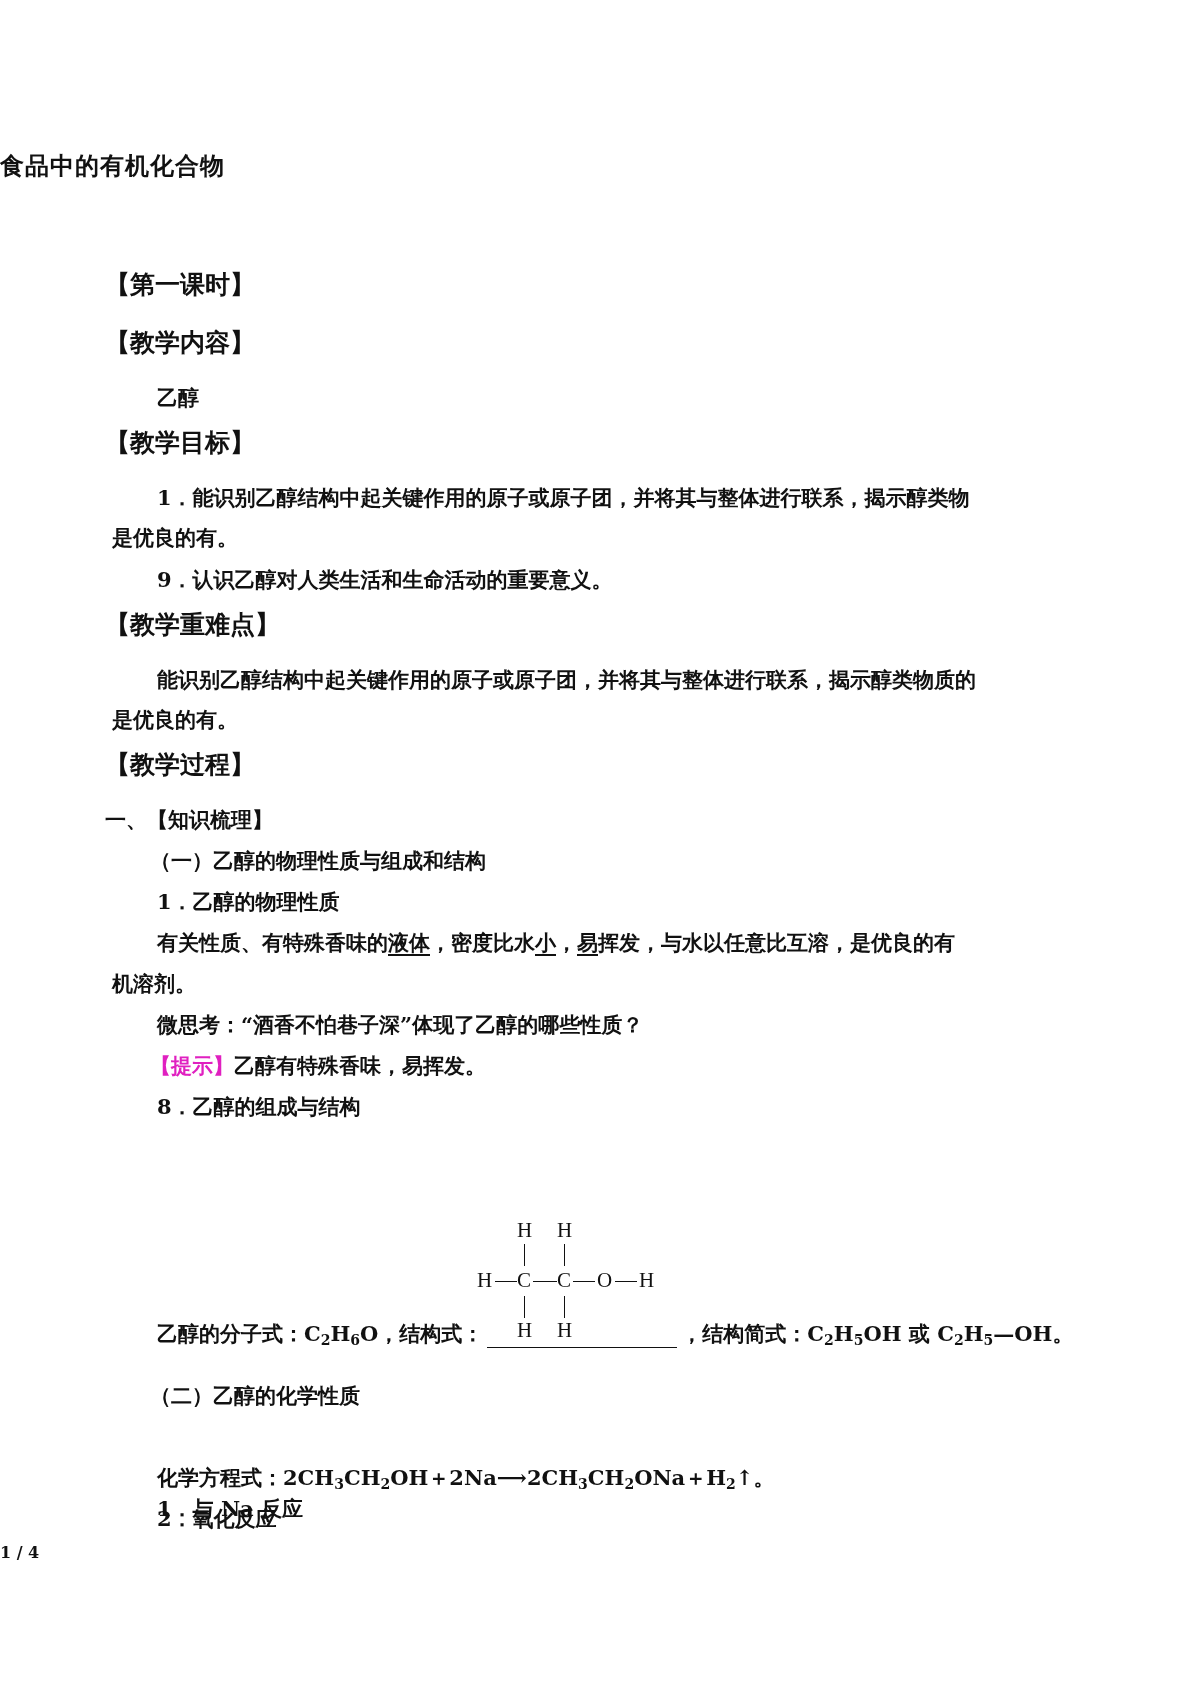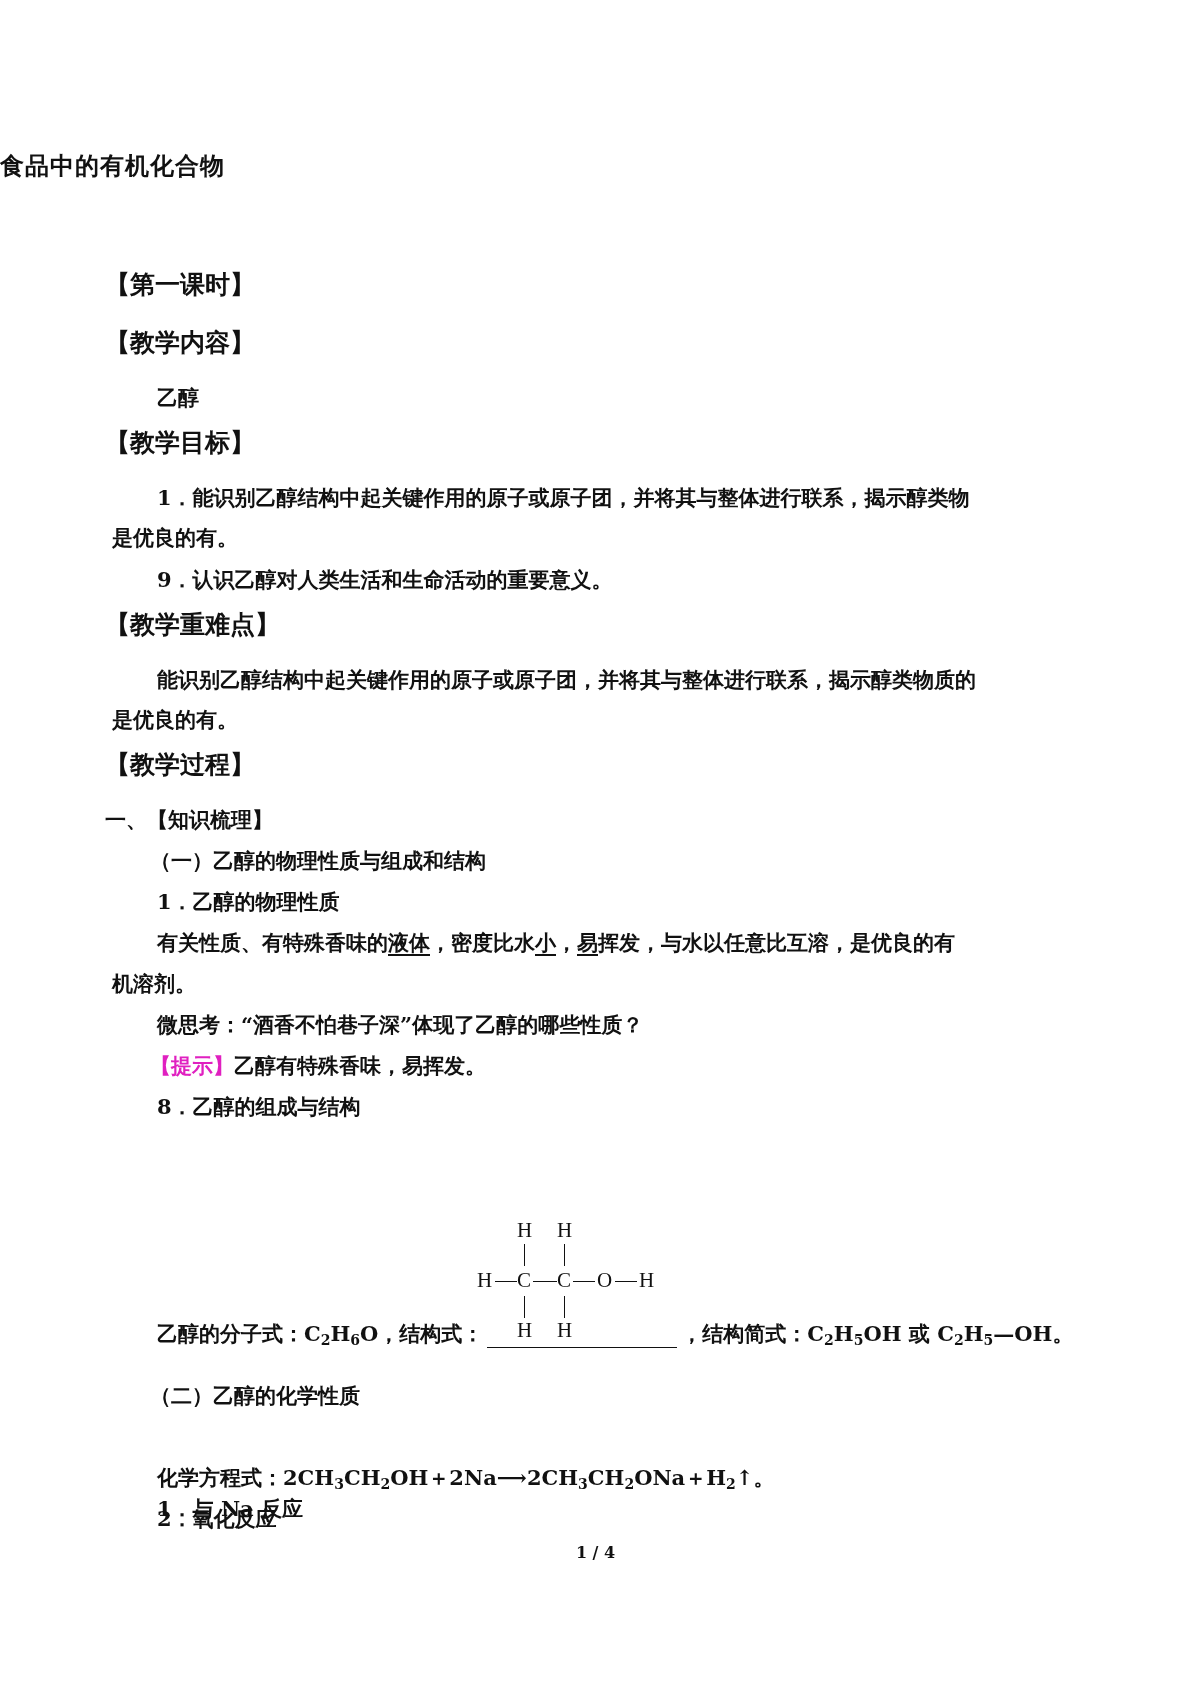--- a/index.html
+++ b/index.html
@@ -13,21 +13,21 @@
   .ind { left:157px; }
   .noind { left:112px; }
   .pink { color:#e020c0; }
   u { text-decoration:underline; text-underline-offset:4px; }
   sub { font-size:14px; vertical-align:-4px; line-height:0; }
   .blank { display:inline-block; width:190px; border-bottom:1.5px solid #111; height:22px; vertical-align:bottom; margin:0 4px; }
   .struct { left:505px; top:1218px; width:190px; height:130px; font-family:"Liberation Serif","DejaVu Serif",serif; font-size:21px; }
   .struct span { position:absolute; }
   .struct .vl { position:absolute; width:1px; background:#111; }
   .struct .hl { position:absolute; height:1px; background:#111; }
-  .footer { left:0; width:1191px; text-align:center; top:1543px; font-size:16px; font-weight:bold; }
+  .footer { left:0; width:1191px; text-align:left; top:1543px; font-size:16px; font-weight:bold; }
 </style>
 </head>
 <body>
 
 <div class="abs title">食品中的有机化合物</div>
 
 <div class="abs h" style="top:268px">【第一课时】</div>
 <div class="abs h" style="top:326px">【教学内容】</div>
 <div class="abs p ind" style="top:384px">乙醇</div>
 <div class="abs h" style="top:426px">【教学目标】</div>

